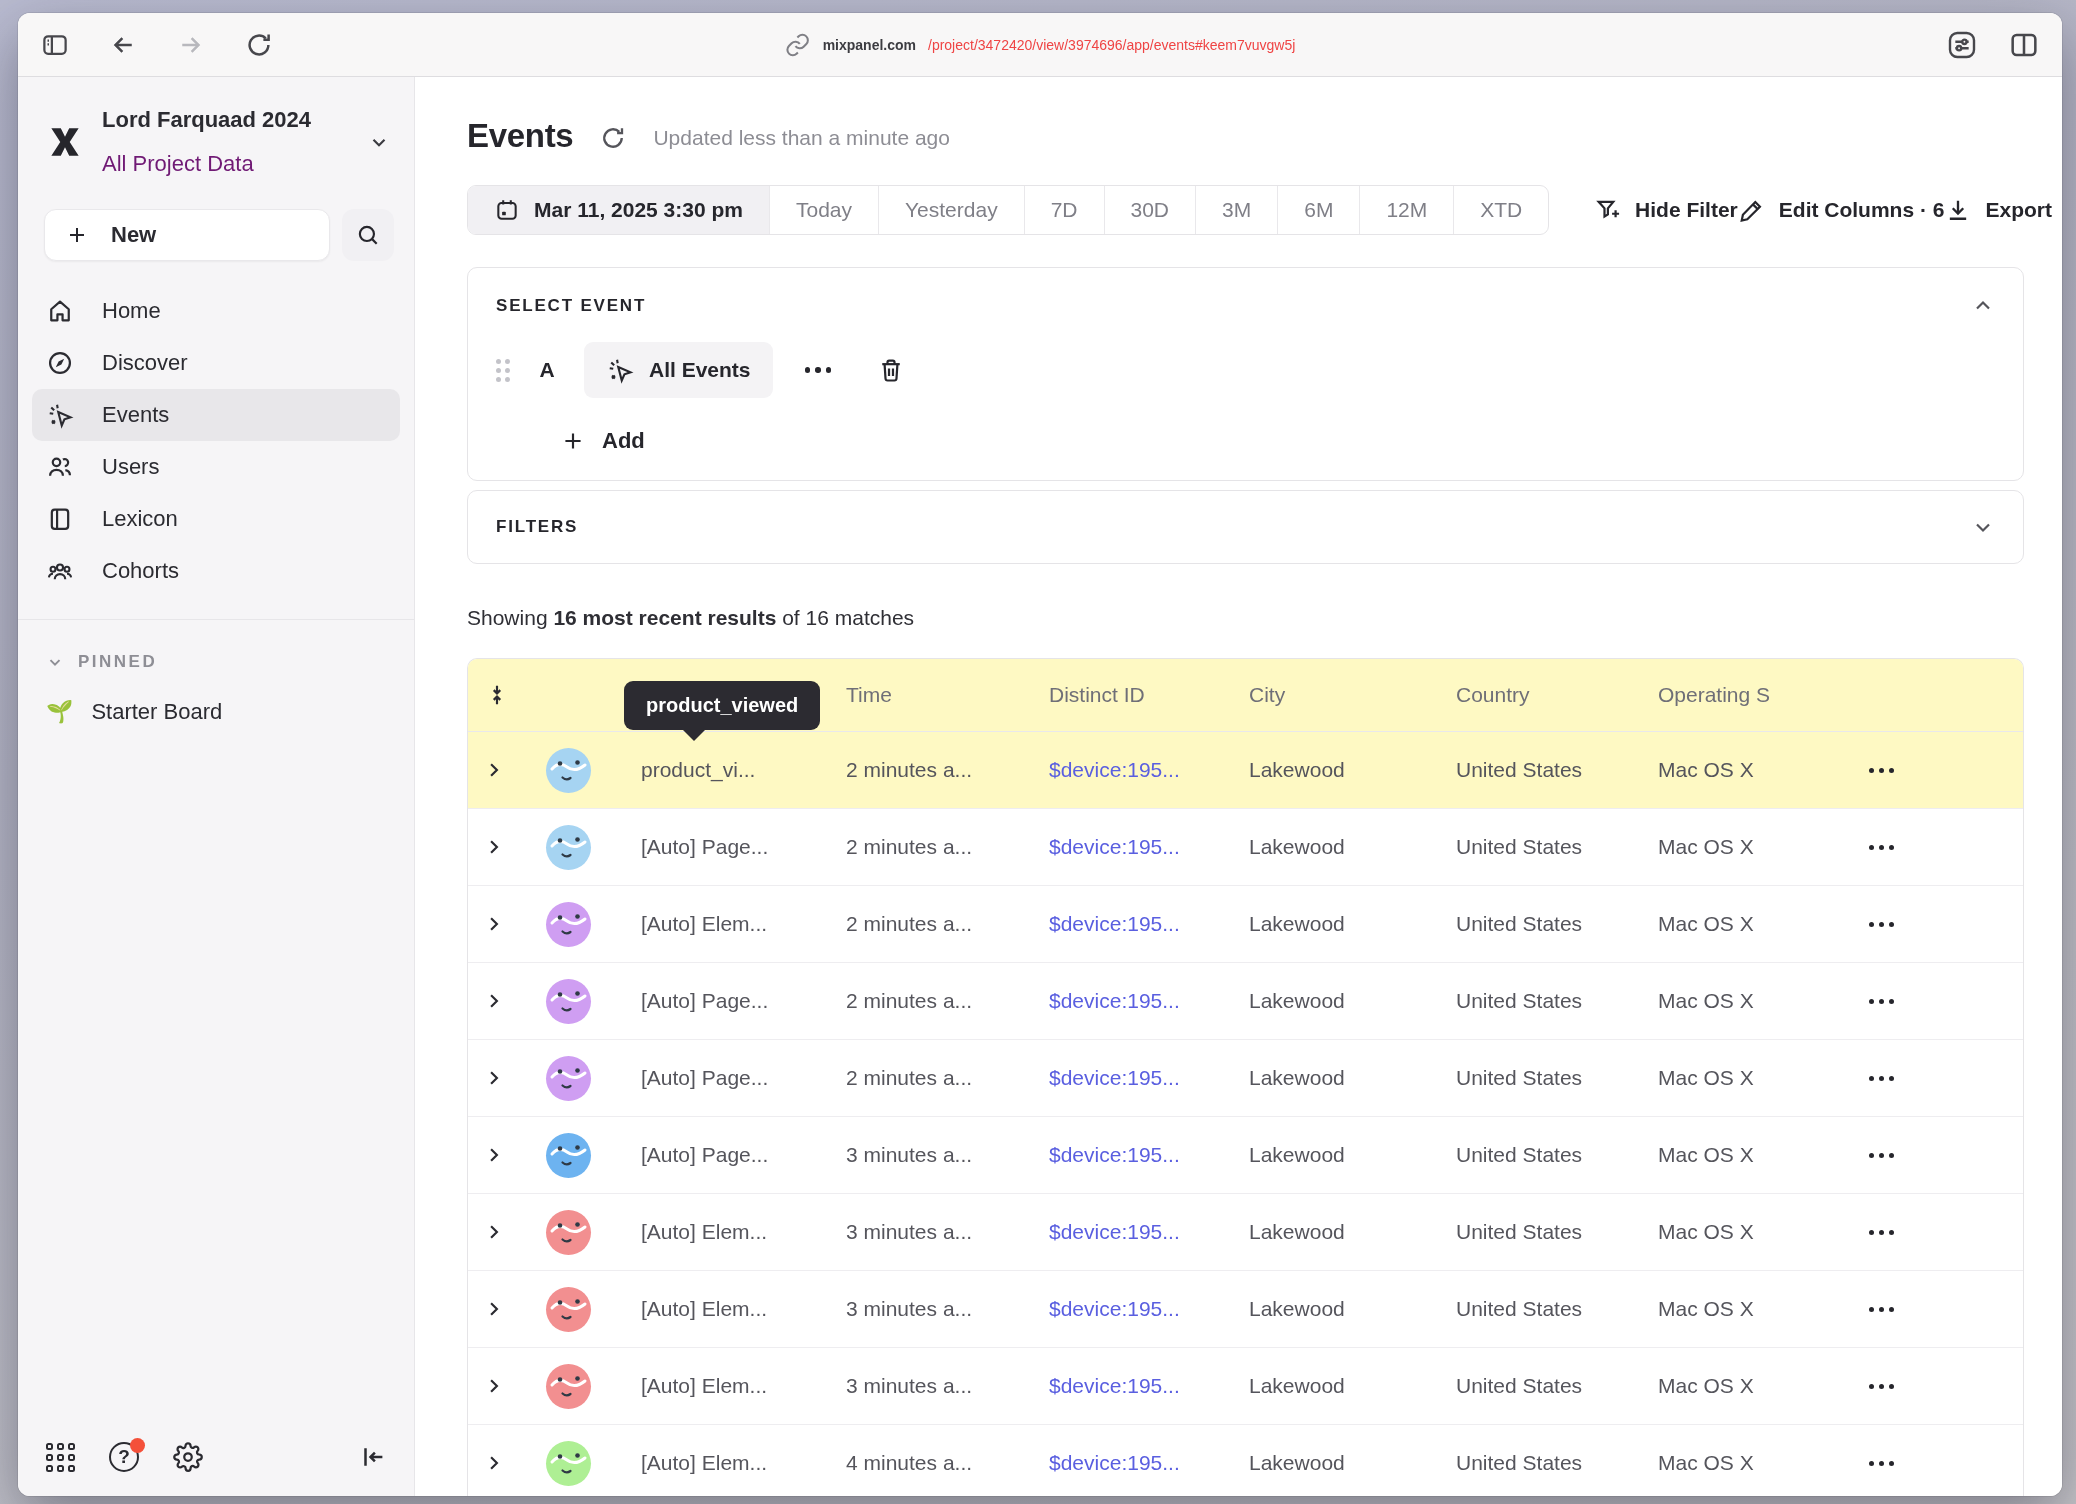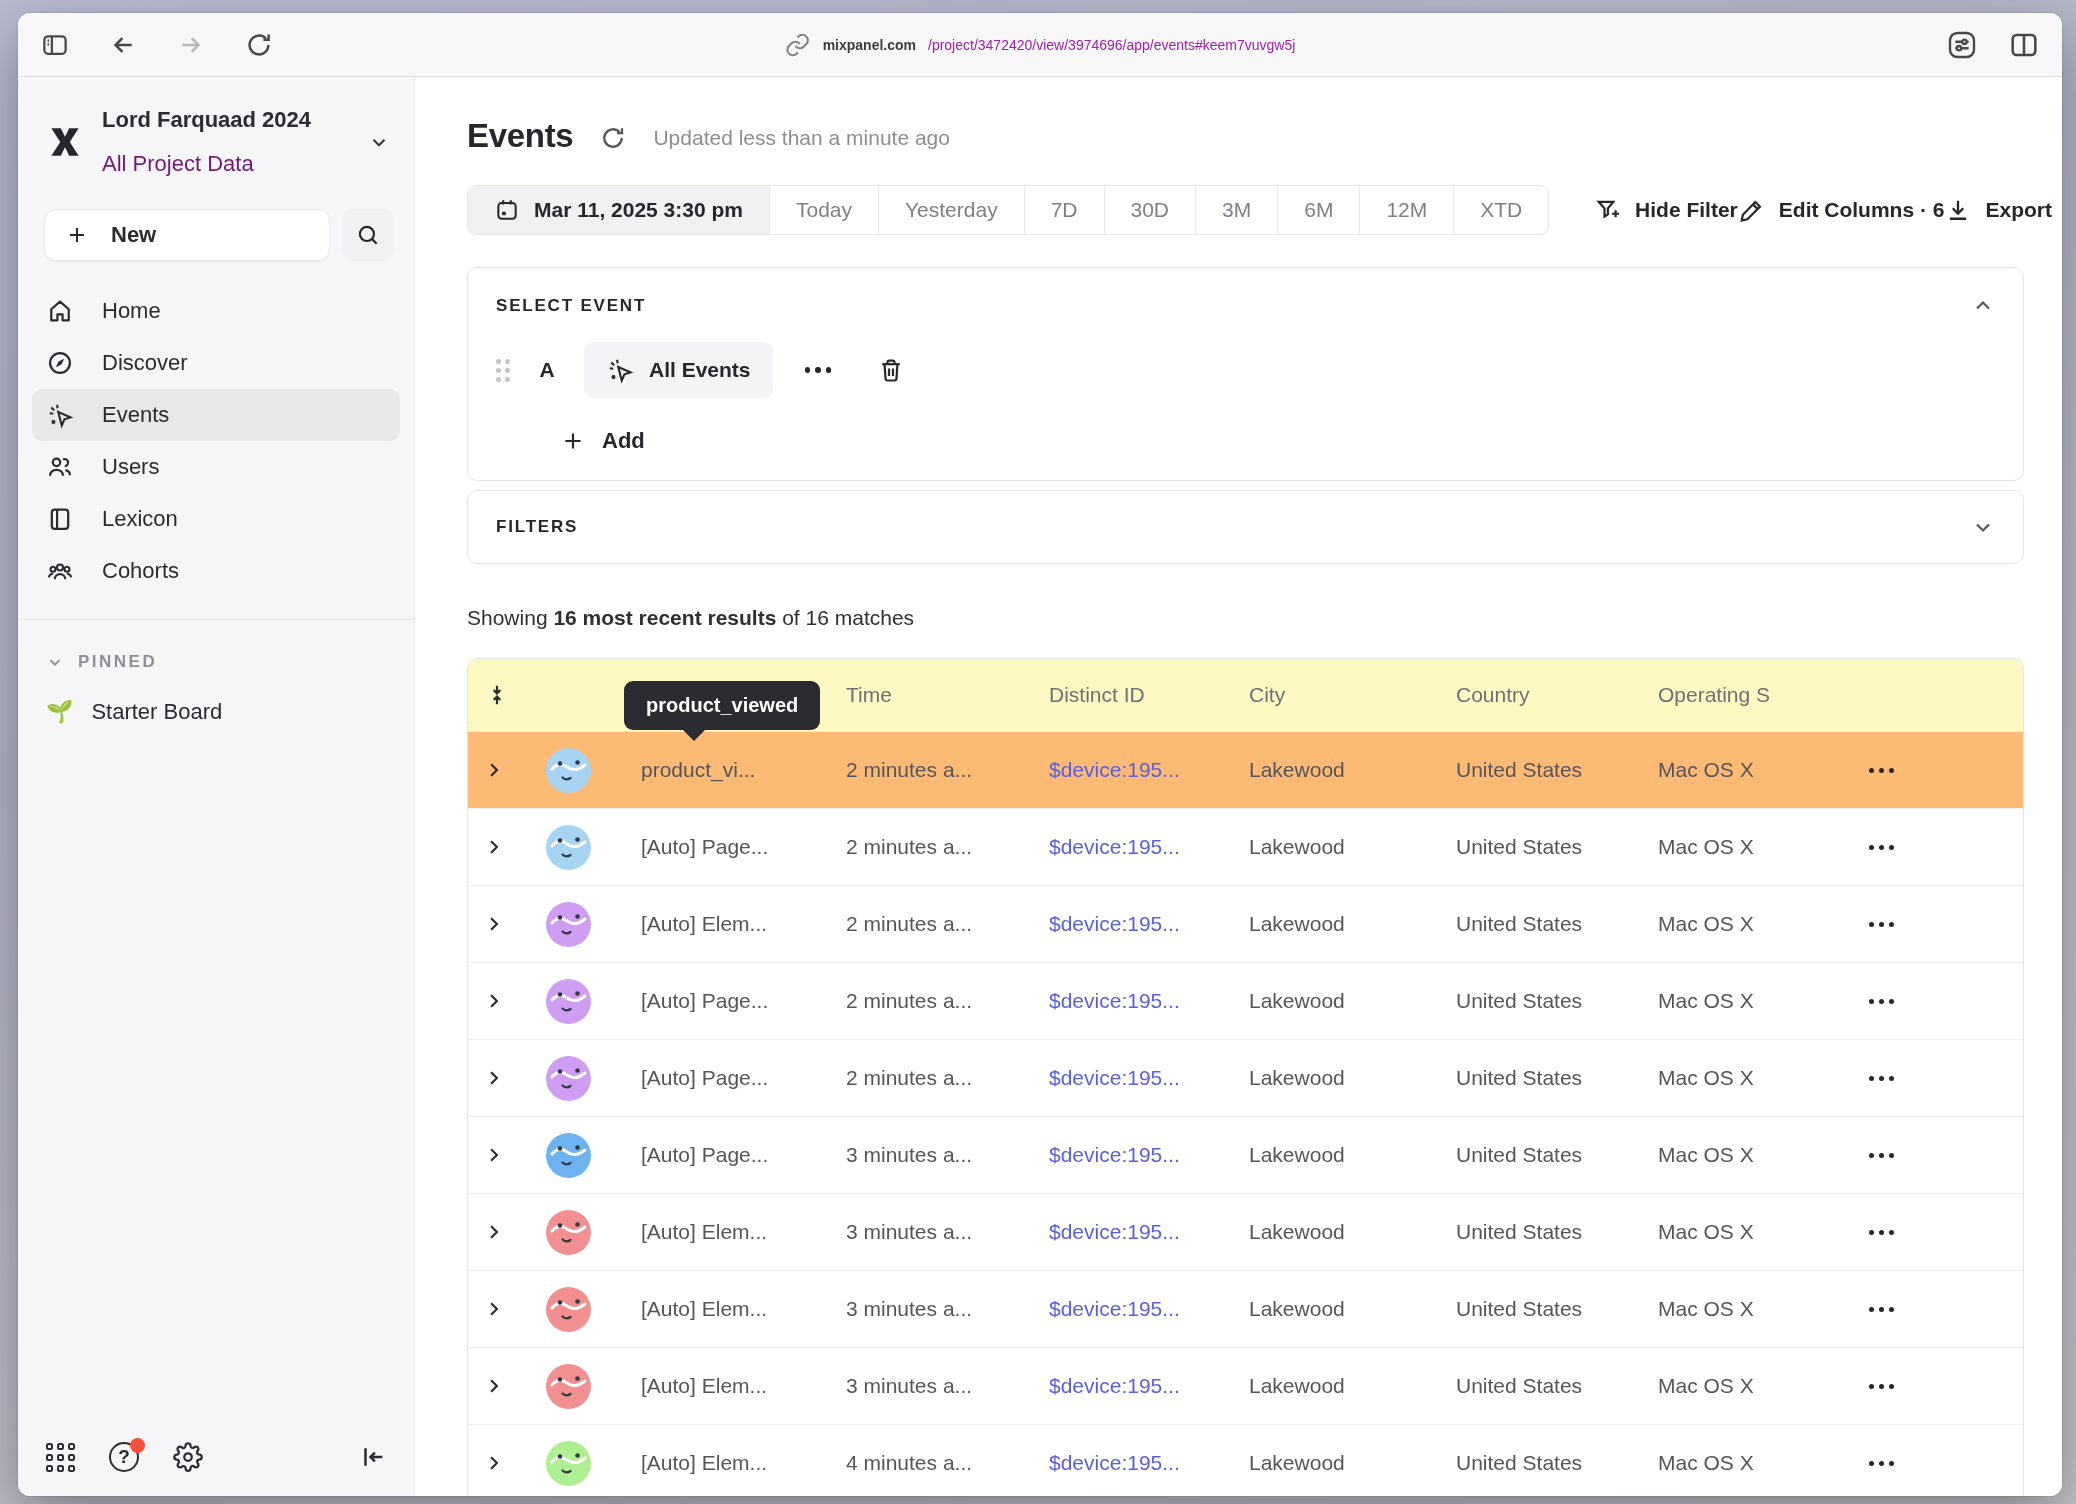--- a/index.html
+++ b/index.html
@@ -16,21 +16,21 @@
   .toolbar { height:64px; background:#f8f7f7; border-bottom:1px solid #dedde0;
     display:flex; align-items:center; padding:0 22px; position:relative; }
   .tb-group { display:flex; align-items:center; gap:38px; }
   .tb-btn { background:none; border:none; display:flex; align-items:center; justify-content:center; cursor:pointer; }
   .tb-btn svg { stroke:#47474c; }
   .tb-btn.disabled svg { stroke:#b8b8bd; }
   .tb-url { position:absolute; left:50%; transform:translateX(-50%);
     display:flex; align-items:center; gap:12px; font-size:14px; }
   .tb-url svg { stroke:#808086; }
   .url-domain { color:#3c3c41; font-weight:600; }
-  .url-path { color:#a21caf; }
+  .url-path { color:#ef4444; }
   .tb-right { margin-left:auto; display:flex; align-items:center; gap:30px; }
 
   .app { display:flex; height:calc(100% - 64px); }
 
   
   .sidebar { width:397px; background:#f6f5f7; border-right:1px solid #e7e6e9;
     display:flex; flex-direction:column; flex-shrink:0; }
   .ws-header { display:flex; align-items:center; gap:16px; padding:30px 24px 10px 26px; }
   .ws-logo { width:42px; height:42px; flex-shrink:0; }
   .ws-names { flex:1; min-width:0; }
@@ -122,21 +122,21 @@
 
   
   .table-card { margin-top:28px; margin-right:38px; border:1px solid #e5e4e7;
     border-bottom:none; border-radius:10px 10px 0 0; position:relative; overflow:hidden; height:900px; }
   .t-grid { display:grid; grid-template-columns:56px 117px 205px 203px 200px 207px 202px 197px 1fr; align-items:center; }
   .t-head { height:73px; background:#fef9c3; border-bottom:1px solid #e9e8eb; }
   .t-head .th { font-size:21px; font-weight:500; color:#6f6f77; white-space:nowrap; overflow:hidden; }
   .collapse-all { background:none; border:none; display:flex; cursor:pointer; padding-left:16px; }
   .collapse-all svg { stroke:#2b2b31; }
   .t-row { height:77px; border-bottom:1px solid #eeedf0; background:#fff; cursor:pointer; }
-  .t-row.highlighted { background:#fdba74; }
+  .t-row.highlighted { background:#fef9c3; }
   .expander { background:none; border:none; display:flex; cursor:pointer; padding-left:16px; }
   .expander svg { stroke:#2b2b31; }
   .avatar { width:45px; height:45px; border-radius:50%; margin-left:22px; overflow:hidden; }
   .cell { font-size:21px; color:#55555c; white-space:nowrap; overflow:hidden; }
   .cell.link { color:#5a5fe0; cursor:pointer; }
   .row-more { display:flex; gap:5px; background:none; border:none; cursor:pointer; padding:6px; margin-left:8px; width:fit-content; }
   .row-more i { width:5px; height:5px; border-radius:50%; background:#26262c; }
 
   .tooltip { position:absolute; left:156px; top:22px; background:#2c2b31; color:#fff;
     border-radius:9px; padding:13px 22px; font-size:20px; font-weight:600; z-index:5; }

